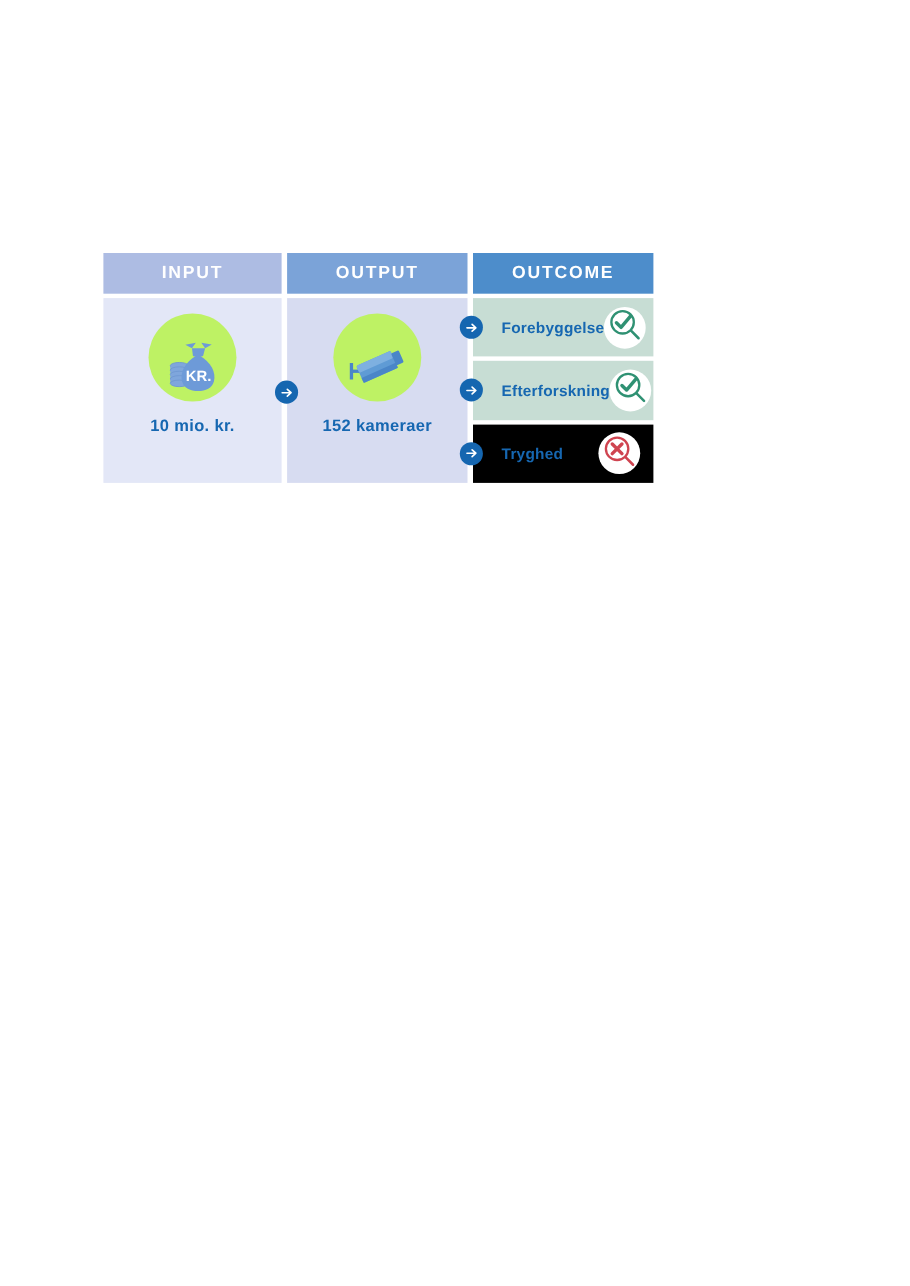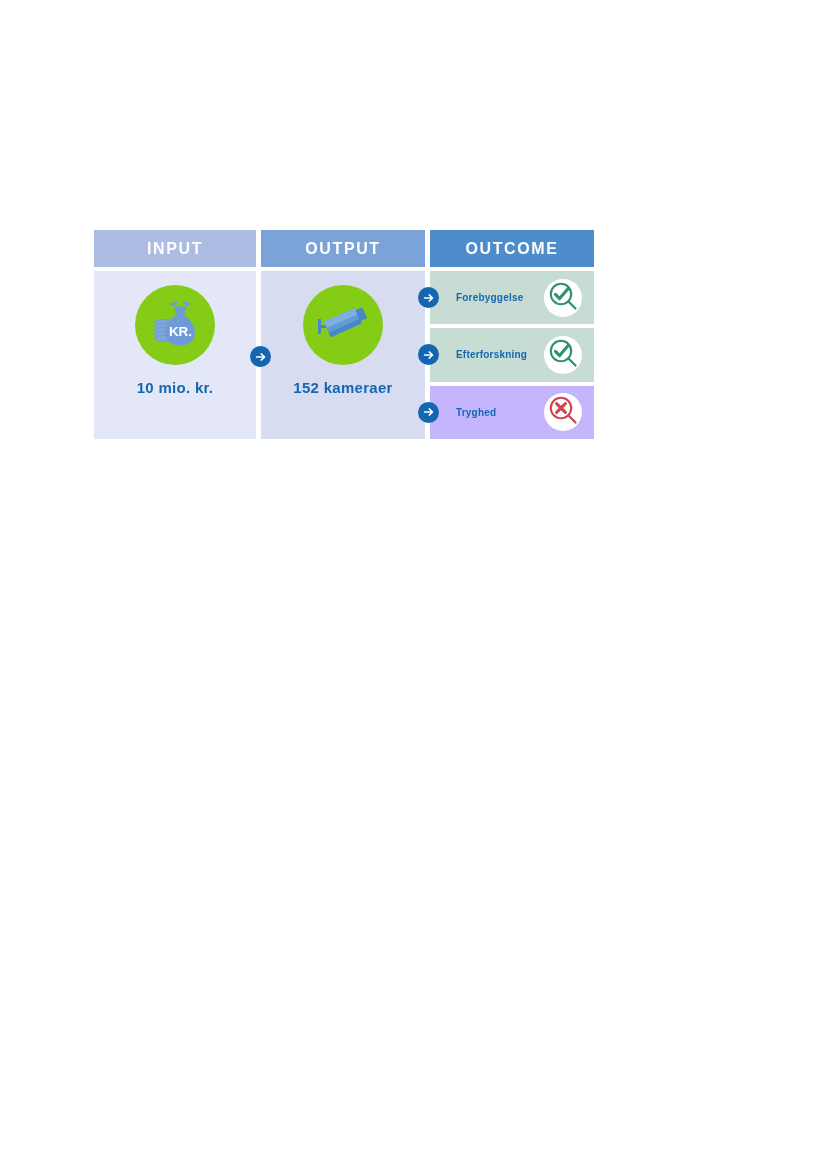--- a/index.html
+++ b/index.html
@@ -68,23 +68,23 @@
     flex-direction: column;
     align-items: center;
     justify-content: flex-start;
     padding-top: 14px;
     box-sizing: border-box;
   }
   .icon-disc {
     width: 80px;
     height: 80px;
     border-radius: 50%;
-    background: #84cc16;
-    display: flex;
-    align-items: center;
+    background: #bef264;
+    display: flex;
+    align-items: flex-end;
     justify-content: center;
   }
   .metric-label {
     margin-top: 14px;
     font-size: 15px;
     font-weight: bold;
     color: #1667b1;
     letter-spacing: 0.3px;
   }
 
@@ -112,37 +112,37 @@
     flex-direction: column;
     gap: 4px;
   }
   .outcome-row {
     flex: 1;
     position: relative;
     display: flex;
     align-items: center;
   }
   .row-positive { background: #c7ddd4; }
-  .row-negative { background: #c4b5fd; }
+  .row-negative { background: #000000; }
 
   .row-arrow {
     position: absolute;
     left: -12px;
     width: 21px;
     height: 21px;
     border-radius: 50%;
     background: #1566b0;
     display: flex;
     align-items: center;
     justify-content: center;
     z-index: 6;
   }
   .row-label {
     margin-left: 26px;
-    font-size: 10px;
+    font-size: 14px;
     font-weight: bold;
     color: #1667b1;
     letter-spacing: 0.2px;
     flex: 1;
   }
   .row-badge {
     width: 38px;
     height: 38px;
     border-radius: 50%;
     background: #ffffff;

